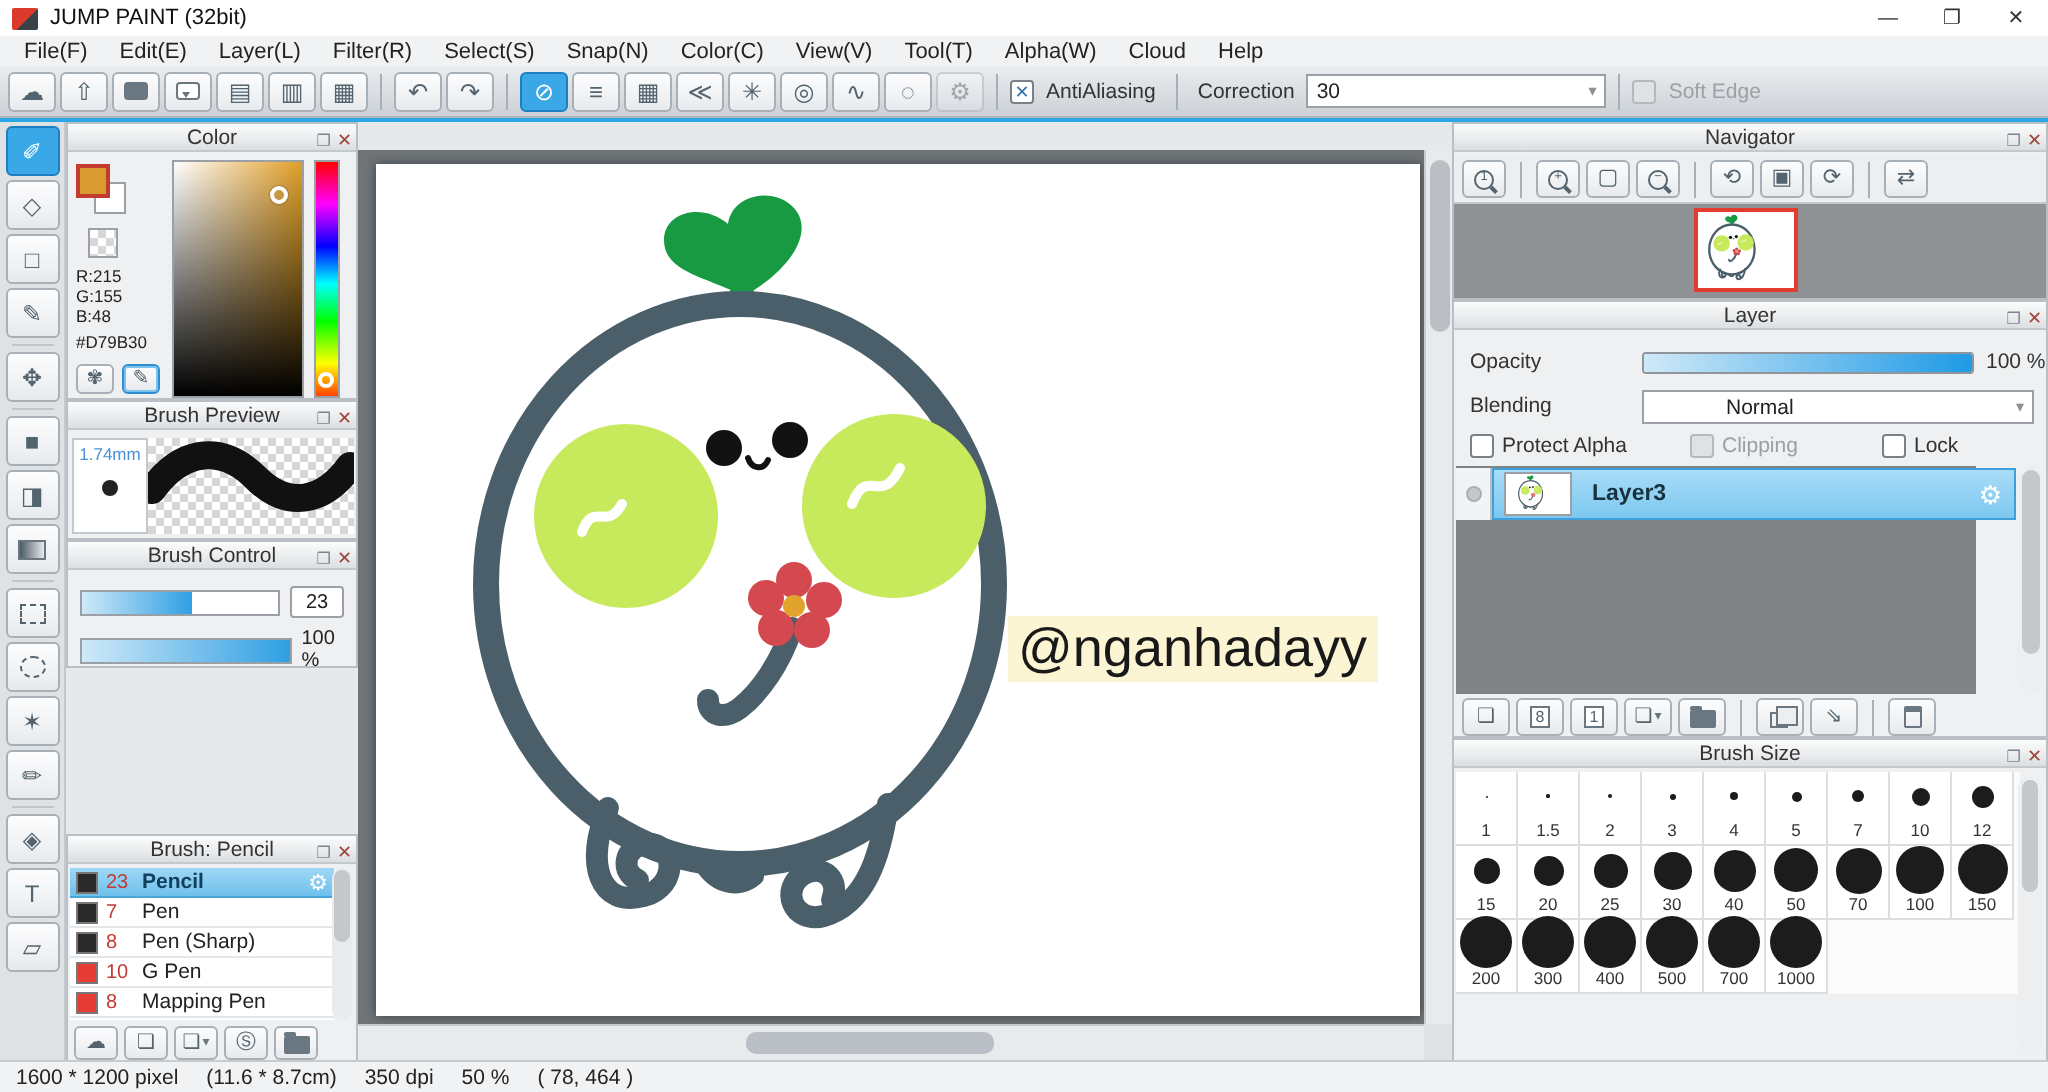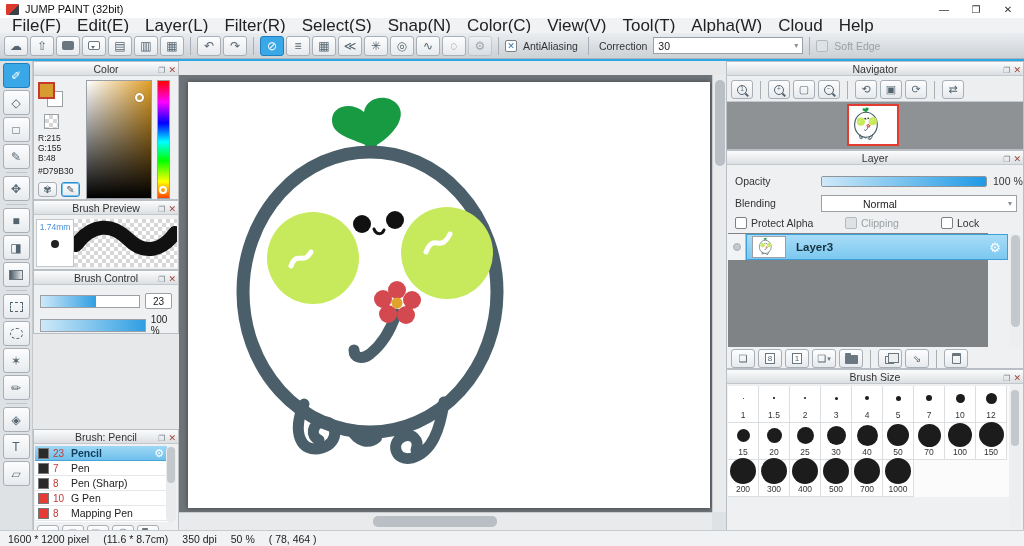--- a/index.html
+++ b/index.html
@@ -7,21 +7,21 @@
   body { font-family:"Liberation Sans", sans-serif; background:#e6e8ea; position:relative; font-size:11px; color:#222; }
 
   
   .titlebar { position:absolute; left:0; top:0; width:1024px; height:18px; background:#ffffff; display:flex; align-items:center; }
   .app-icon { width:13px; height:11px; margin:0 6px 0 6px; background:linear-gradient(135deg,#d93a2b 0 55%,#39414a 55%); border-radius:1px; }
   .title-text { font-size:11px; color:#111; }
   .win-controls { position:absolute; right:0; top:0; height:18px; display:flex; }
   .win-btn { width:32px; height:18px; display:flex; align-items:center; justify-content:center; font-size:10px; color:#333; }
 
   .menubar { position:absolute; left:0; top:18px; width:1024px; height:15px; background:#f1f2f3; display:flex; align-items:center; padding-left:4px; }
-  .menu-item { padding:0 8px; font-size:17px; color:#222; }
+  .menu-item { padding:0 8px; font-size:11px; color:#222; }
 
   .toolbar { position:absolute; left:0; top:33px; width:1024px; height:26px; background:linear-gradient(#eaedf0,#ccd1d6); border-bottom:1px solid #aeb4ba; display:flex; align-items:center; padding-left:4px; gap:2px; }
 
   .ibtn { display:inline-flex; align-items:center; justify-content:center; width:24px; height:20px; background:linear-gradient(#fdfdfe,#e7eaed); border:1px solid #a9afb6; border-radius:3px; color:#54646f; font-size:12px; line-height:1; position:relative; }
   .ibtn.sel { background:#3aa7e7; border-color:#1d7fc0; color:#ffffff; }
   .ibtn.dis { opacity:.45; }
   .ibtn .g { pointer-events:none; }
   .ibtn .caret { font-size:7px; margin-left:1px; color:#6a7680; }
   .vsep { width:1px; height:18px; background:#a9afb6; margin:0 4px; }
 
@@ -415,21 +415,21 @@
         <span class="val-box">23</span>
       </div>
       <div class="slider-row" style="top:43px;">
         <span class="slider" style="width:110px;">
             <span class="fill" style="width:100%;"></span>
           </span>
         <span class="val-label">100 %</span>
       </div>
     </div>
 
-    <div class="panel" style="top:356px;height:115px;margin-top:12px;">
+    <div class="panel" style="top:356px;height:115px;">
       <div class="panel-header">
         <span>Brush: Pencil</span>
         <span class="ph-icons">
             <span class="ph-pop">❐</span>
             <span class="ph-close">✕</span>
           </span>
       </div>
       <div class="brush-list">
           <div class="brush-row sel">
             <span class="sw" style="background: rgb(42, 42, 42);"></span>
@@ -482,21 +482,21 @@
     </div>
   </div>
 
   <div class="center">
     <div class="canvas-region">
       <div class="canvas">
         <svg width="522" height="426" viewBox="0 0 522 426">
           <use href="#chara"></use>
         </svg>
         <div class="watermark">
-          <br>
+          <span>@nganhadayy</span><br>
         </div>
       </div>
     </div>
     <div class="vscroll">
         <div class="thumb"></div>
       </div>
     <div class="hscroll">
         <div class="thumb"></div>
       </div>
     <div class="scroll-corner"></div>

